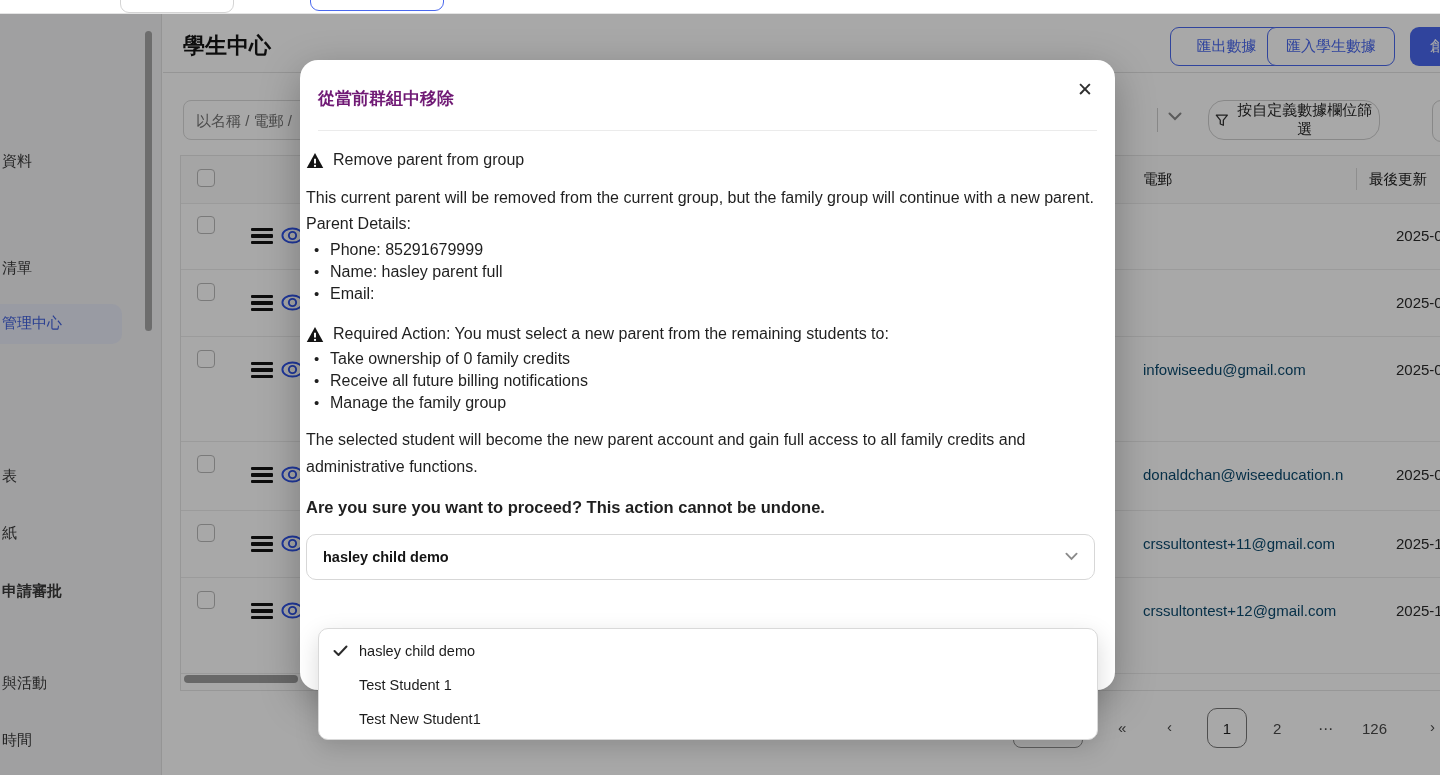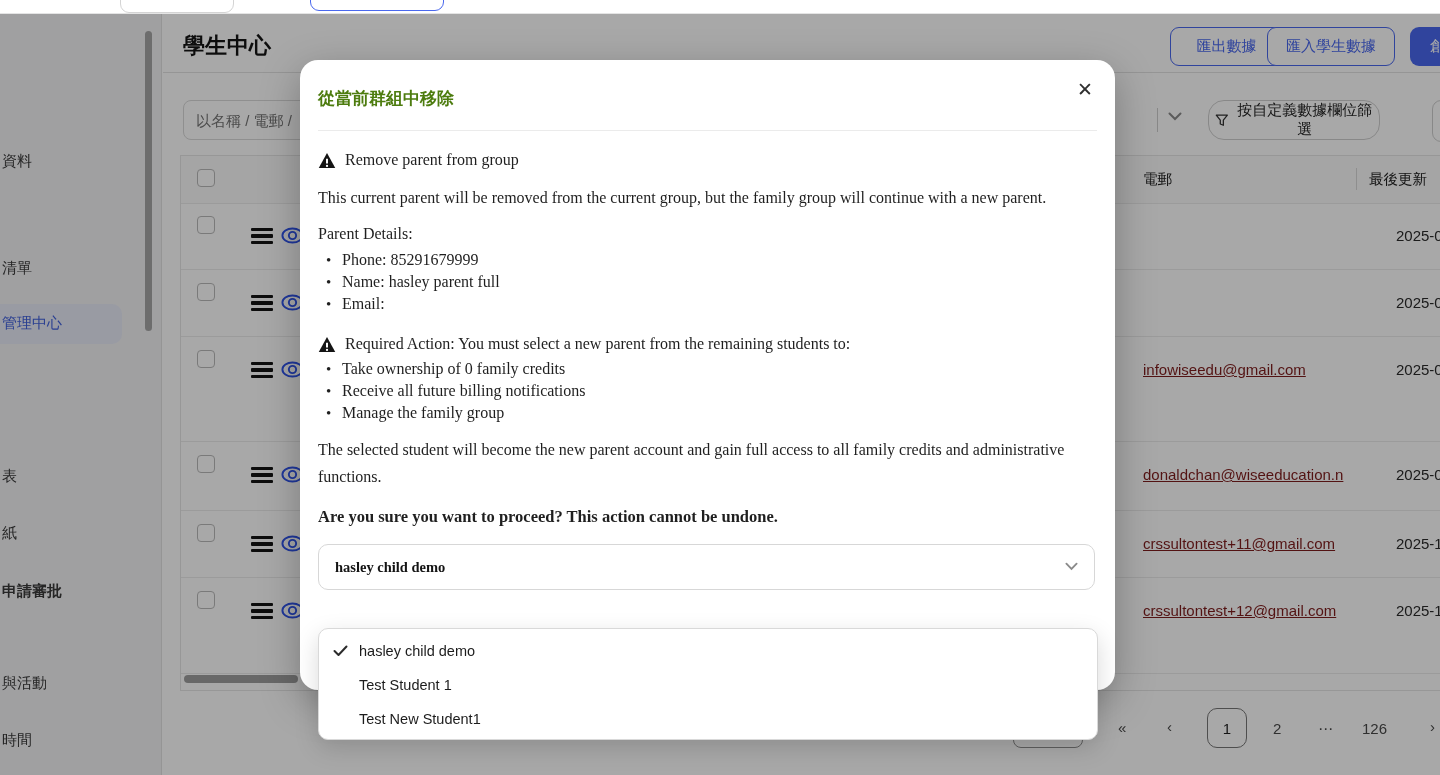--- a/index.html
+++ b/index.html
@@ -44,21 +44,21 @@
   .thead .cb{top:13px;}
   .th-email{position:absolute;left:962px;top:14px;font-size:14.5px;color:#222;font-weight:400;}
   .th-div{position:absolute;left:1175px;top:12px;width:1px;height:22px;background:#d8d8d8;}
   .th-upd{position:absolute;left:1188px;top:14px;font-size:14.5px;color:#222;}
   .trow{position:absolute;left:0;width:100%;border-bottom:1px solid #ececec;box-sizing:border-box;}
   .cb{position:absolute;left:16px;width:18px;height:18px;border:1.5px solid #b9b9b9;border-radius:4px;background:#fff;box-sizing:border-box;cursor:pointer;}
   .trow .cb{top:13px;}
   .ham{position:absolute;left:70px;top:25px;width:22px;height:16px;display:flex;flex-direction:column;justify-content:space-between;cursor:pointer;}
   .ham i{display:block;height:3.2px;background:#141414;border-radius:1px;}
   .eye{position:absolute;left:100px;top:23px;width:23px;height:19px;fill:none;stroke:#2f54eb;stroke-width:2;cursor:pointer;}
-  .email{position:absolute;left:962px;top:24px;font-size:15px;color:#7f1d1d;text-decoration:underline;}
+  .email{position:absolute;left:962px;top:24px;font-size:15px;color:#0c4a6e;}
   .date{position:absolute;left:1215px;top:24px;font-size:15px;color:#2b2b2b;white-space:nowrap;}
   .hscroll{left:184px;top:675px;width:114px;height:8px;border-radius:4px;background:#9f9f9f;}
 
   
   .pag span{position:absolute;font-size:15px;color:#4a4a4a;}
   .pg-cutbtn{left:1013px;top:712px;width:70px;height:36px;border:1px solid #8f8f8f;border-radius:8px;box-sizing:border-box;}
   .pg-first{left:1118px;top:719px;font-size:16px;letter-spacing:-1px;cursor:pointer;}
   .pg-prev{left:1167px;top:718px;font-size:18px;cursor:pointer;}
   .pg-1{left:1207px;top:708px;width:40px;height:40px;border:1.5px solid #777;border-radius:10px;box-sizing:border-box;
         display:flex;align-items:center;justify-content:center;font-size:15px;color:#1f1f1f;background:transparent;cursor:pointer;position:absolute;}
@@ -67,27 +67,27 @@
   .pg-126{left:1362px;top:720px;cursor:pointer;}
   .pg-next{left:1430px;top:718px;font-size:18px;cursor:pointer;}
 
   
   .overlay{left:0;top:13px;width:1440px;height:762px;background:rgba(0,0,0,0.34);z-index:5;}
 
   
   .modal{left:300px;top:60px;width:815px;height:630px;background:#fff;border-radius:18px;z-index:10;
          box-shadow:0 12px 40px rgba(0,0,0,0.28);box-sizing:border-box;}
   .m-close{position:absolute;right:22px;top:20px;font-size:19px;color:#2f2f2f;cursor:pointer;line-height:1;}
-  .m-title{padding:27px 20px 0 18px;font-size:17px;font-weight:700;color:#4d7c0f;}
+  .m-title{padding:27px 20px 0 18px;font-size:17px;font-weight:700;color:#701a75;}
   .m-div{margin:20px 18px 0 18px;height:1px;background:#ebebeb;}
-  .m-body{padding:0 20px 0 18px;font-size:16px;color:#1f1f1f;font-family:Liberation Serif, serif;}
+  .m-body{padding:0 20px 0 6px;font-size:16px;color:#1f1f1f;}
   .warnrow{display:flex;align-items:center;gap:9px;margin-top:17px;line-height:24px;}
   .warnrow svg{flex:0 0 auto;}
   .m-p{margin:12px 0 0 0;line-height:27px;}
-  .m-label{margin-top:10px;line-height:26px;}
+  .m-label{line-height:26px;}
   .m-ul{list-style:none;margin:2px 0 0 0;padding:0 0 0 6px;}
   .m-ul li{line-height:22px;padding-left:18px;position:relative;}
   .m-ul li::before{content:"•";position:absolute;left:2px;font-size:15px;}
   .m-q{margin-top:14px;font-weight:700;font-size:16.5px;line-height:26px;}
   .m-select{margin-top:14px;height:44px;border:1px solid #d7d7d7;border-radius:10px;display:flex;align-items:center;
             padding:0 16px;font-size:14.5px;font-weight:600;color:#141414;cursor:pointer;position:relative;}
   .m-select .chev{position:absolute;right:16px;top:17px;}
 
   
   .popup{left:318px;top:628px;width:780px;height:112px;background:#fff;border:1px solid #d9d9d9;border-radius:10px;

